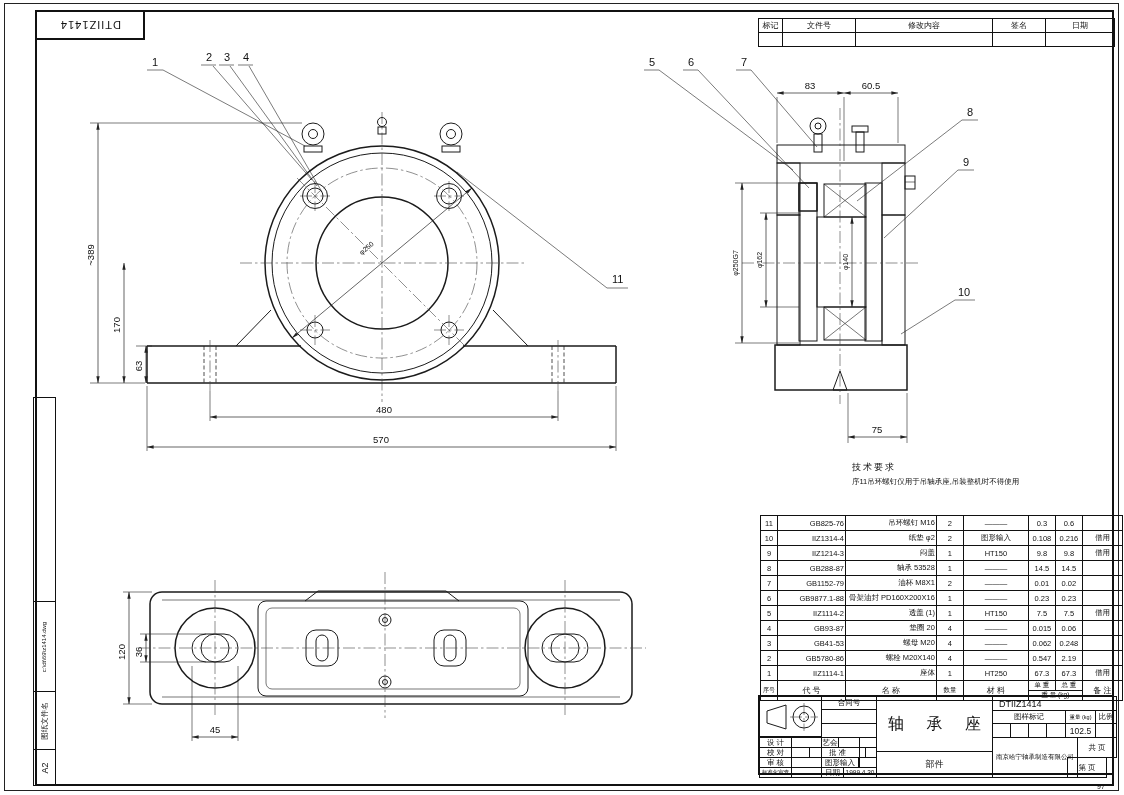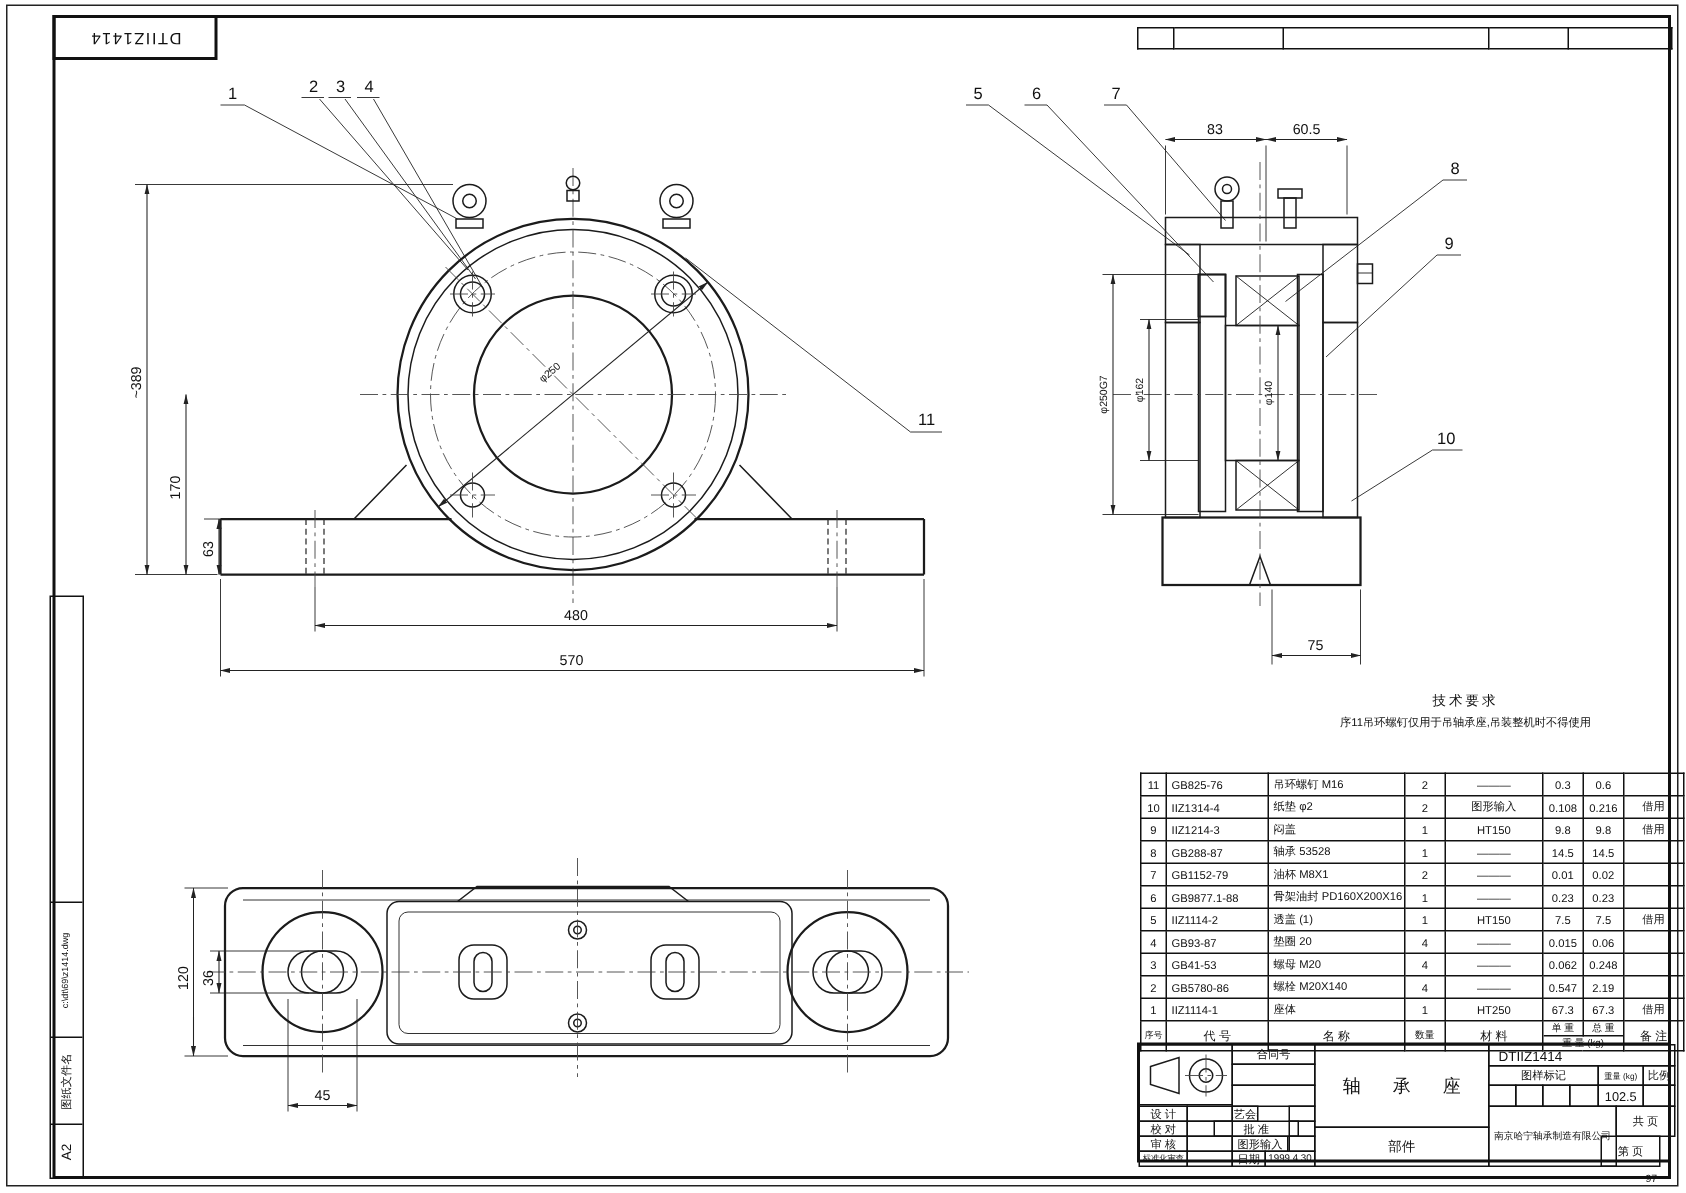--- a/index.html
+++ b/index.html
@@ -14,37 +14,37 @@
   .corner-box span{transform:rotate(180deg);font-size:11px;letter-spacing:1px}
   
   .strip{left:33px;top:397px;width:23px;height:389px;border:1px solid #111;display:flex;flex-direction:column}
   .strip .cell{border-top:1px solid #111;display:flex;align-items:center;justify-content:center;overflow:hidden}
   .strip .cell:first-child{border-top:none}
   .strip .cell span{transform:rotate(-90deg);white-space:nowrap}
   .c-empty{height:203px}.c-file{height:90px;font-size:6px}.c-flabel{height:58px;font-size:7.5px}.c-a2{flex:1;font-size:9px}
   
   table{border-collapse:collapse;table-layout:fixed}
   td{border:1px solid #111;font-size:7.5px;text-align:center;white-space:nowrap;overflow:hidden;padding:0 1px}
-  td.l{text-align:left;padding-left:3px}
+  td.l{text-align:right;padding-left:3px}
   .rev-table{left:758px;top:18px}
   .rev-table td{height:14px;font-size:8px}
   .bom{left:760px;top:515px}
   .bom tr{height:15px}
   .bom td{height:15px}
   .bom .hd td{font-size:8px}
   .wsplit{display:flex;flex-direction:column;height:100%}
   .wsplit .t{display:flex;flex:1}
   .wsplit .t span{flex:1;border-bottom:1px solid #111;font-size:6.5px;display:flex;align-items:center;justify-content:center}
   .wsplit .t span:first-child{border-right:1px solid #111}
   .wsplit .b{flex:1;font-size:6.5px;display:flex;align-items:center;justify-content:center}
   
   .tb{left:758px;top:695px;width:356px;height:80px;border:2px solid #111}
   .tb .cell{position:absolute;border:1px solid #111;display:flex;align-items:center;justify-content:center;font-size:7.5px;white-space:nowrap;overflow:hidden}
-  .tb .title{font-size:12px;letter-spacing:9px;padding-left:9px}
-  .tech{left:852px;top:461px;width:250px;text-align:center}
+  .tb .title{font-size:16px;letter-spacing:9px;padding-left:9px}
+  .tech{left:852px;top:461px;width:250px;text-align:left}
   .tech .t1{font-size:9px;letter-spacing:2px}
   .tech .t2{font-size:7.5px;margin-top:3px}
   .pagenote{left:1097px;top:783px;font-size:7px}
   
   svg text{font-family:"Liberation Sans",sans-serif;fill:#111}
   .s{stroke:#1b1b1b;fill:none;stroke-width:1}
   .s2{stroke:#1b1b1b;fill:none;stroke-width:1.5}
   .thin{stroke:#1b1b1b;fill:none;stroke-width:.6}
   .cl{stroke:#444;fill:none;stroke-width:.6;stroke-dasharray:12 3 2.5 3}
   .dsh{stroke:#222;fill:none;stroke-width:.8;stroke-dasharray:4 2.5}
@@ -79,20 +79,27 @@
 
   <table class="abs rev-table">
     <colgroup>
         <col style="width:24px">
         <col style="width:73px">
         <col style="width:137px">
         <col style="width:53px">
         <col style="width:69px">
       </colgroup>
     <tbody>
+        <tr>
+      <td>标记</td>
+      <td>文件号</td>
+      <td>修改内容</td>
+      <td>签名</td>
+      <td>日期</td>
+    </tr>
     <tr>
           <td></td>
           <td></td>
           <td></td>
           <td></td>
           <td></td>
         </tr>
   </tbody>
     </table>
 

